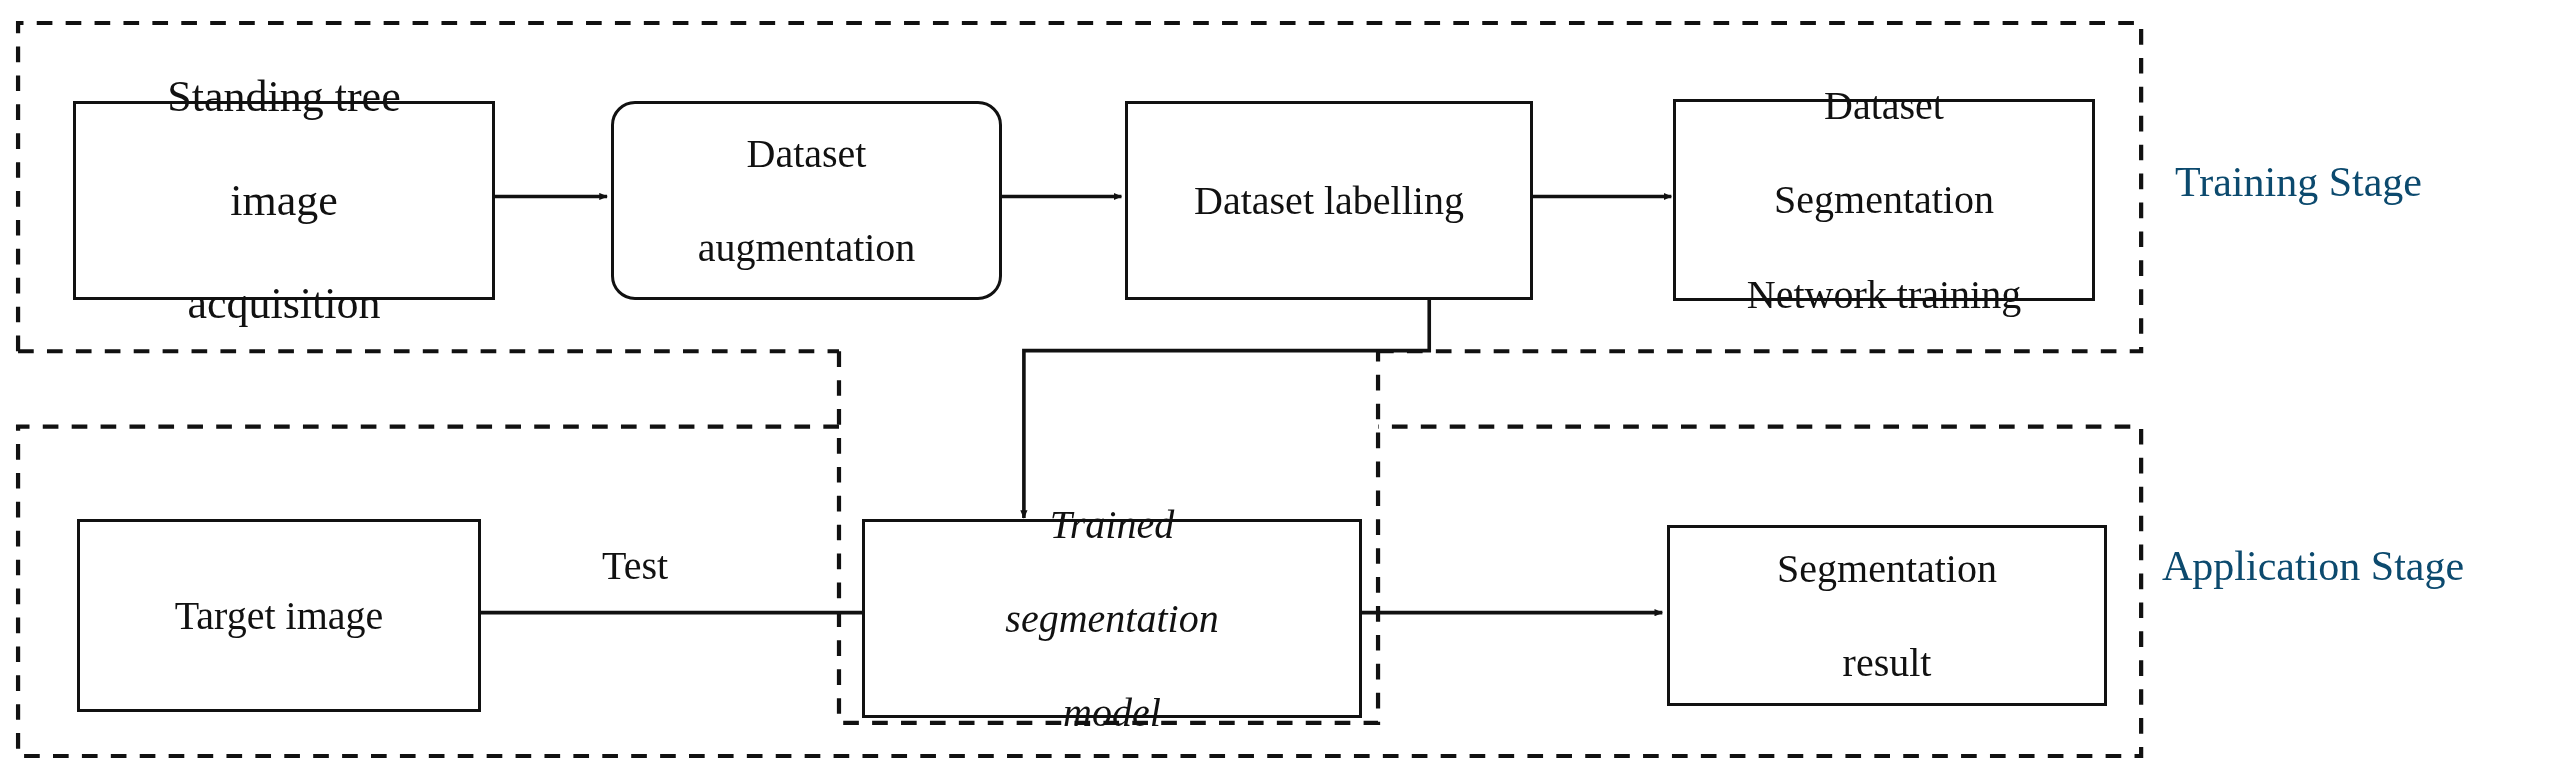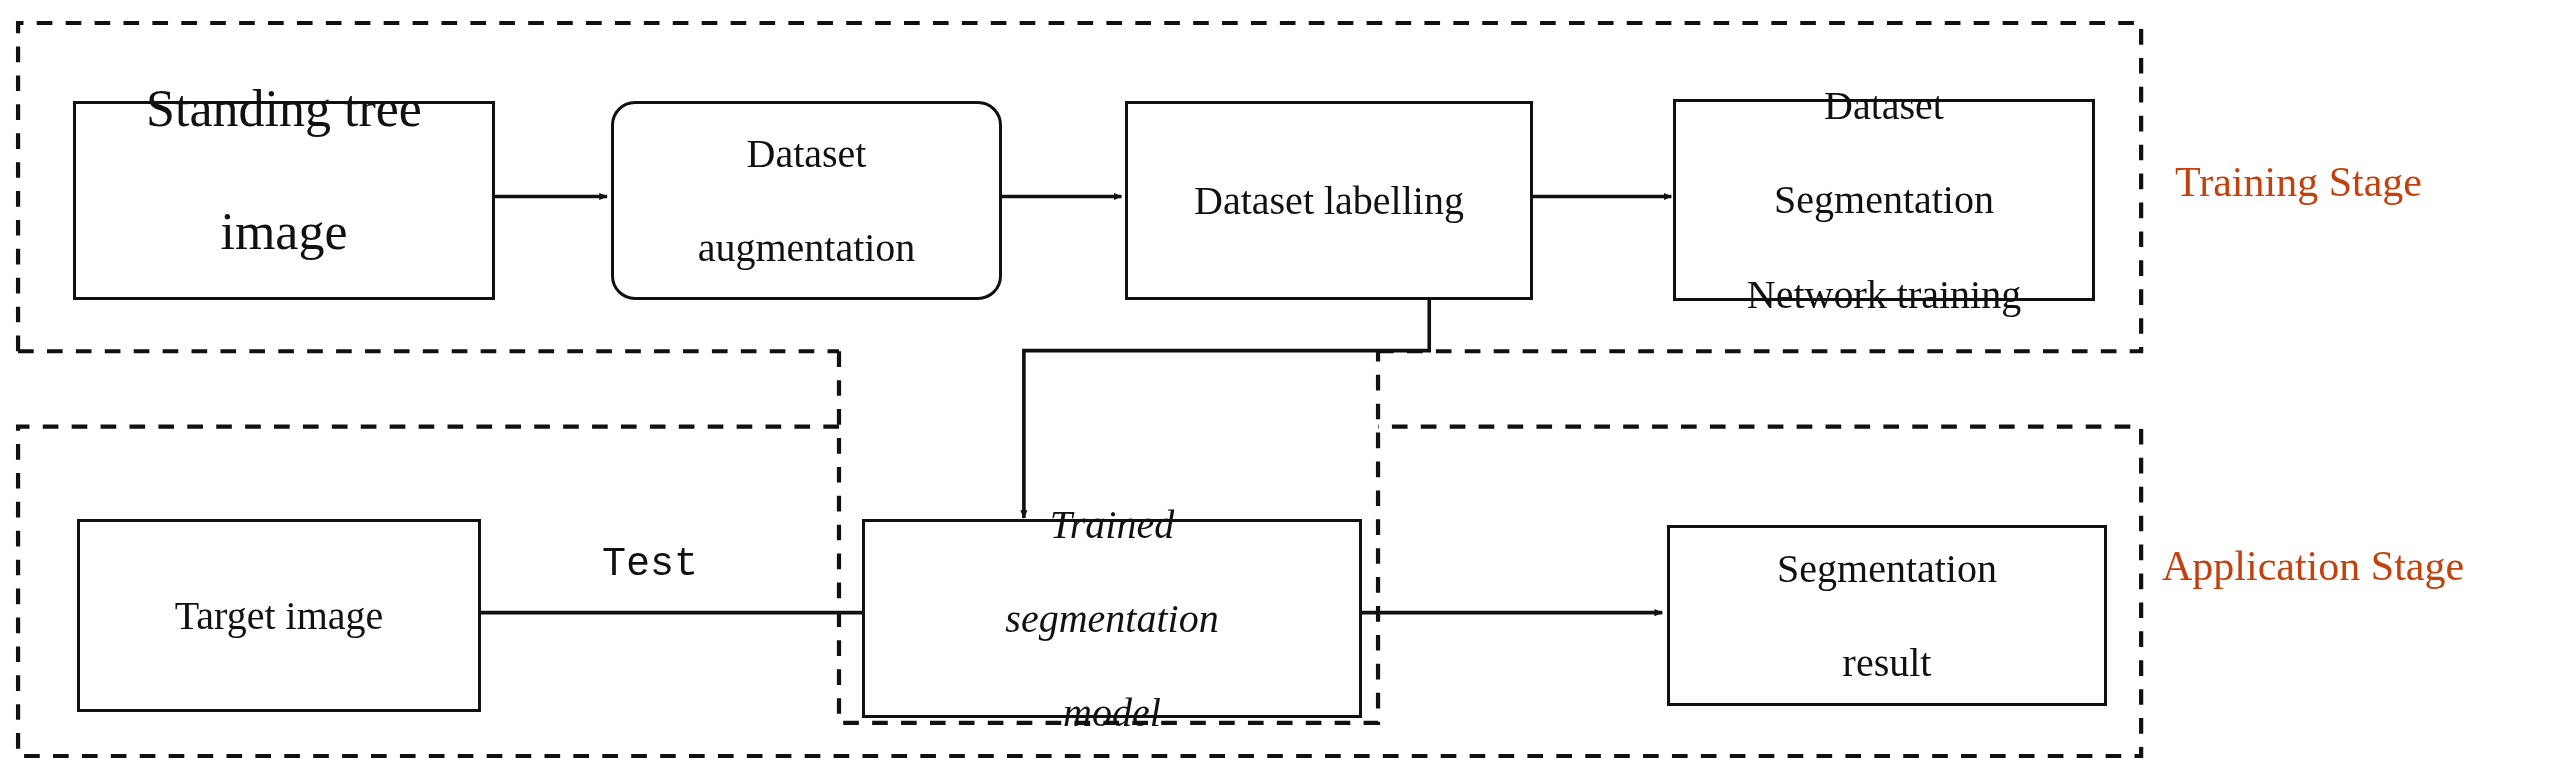--- a/index.html
+++ b/index.html
@@ -3,23 +3,23 @@
 <meta charset="utf-8">
 <style>
   html,body{margin:0;padding:0;background:#ffffff;}
   body{width:2576px;height:779px;overflow:hidden;font-family:"Liberation Serif", serif;}
   #stage{position:relative;width:2576px;height:779px;background:#fff;}
   svg.layer{position:absolute;left:0;top:0;width:2576px;height:779px;}
   .node{position:absolute;border:3px solid #111;background:#fff;
         display:flex;align-items:center;justify-content:center;text-align:center;
         font-family:"Liberation Serif", serif;color:#111;line-height:1.18;}
   .node span{display:block;padding:0 6px;}
-  .stage-label{position:absolute;font-family:"Liberation Serif", serif;color:#c2410c;
+  .stage-label{position:absolute;font-family:"Liberation Serif", serif;color:#0c4a6e;
         white-space:nowrap;}
-  .edge-label{position:absolute;font-family:Liberation Mono, monospace;color:#111;
+  .edge-label{position:absolute;font-family:Liberation Serif, serif;color:#111;
         white-space:nowrap;}
 </style>
 </head>
 <body>
 
 <div id="stage">
 
   <svg class="layer" viewBox="0 0 4277 1293" xmlns="http://www.w3.org/2000/svg">
     <defs>
       <marker id="arrowhead" markerWidth="14" markerHeight="12" refX="13" refY="6" orient="auto" markerUnits="userSpaceOnUse">
@@ -40,22 +40,22 @@
 
     <line x1="2540" y1="326" x2="2775" y2="326" stroke="#111111" stroke-width="6" marker-end="url(#arrowhead)"></line>
 
     <path d="M 2373,489 L 2373,582 L 1700,582 L 1700,860" fill="none" stroke="#111111" stroke-width="6" marker-end="url(#arrowhead)"></path>
 
     <line x1="790" y1="1017" x2="1450" y2="1017" stroke="#111111" stroke-width="6" marker-end="url(#arrowhead)"></line>
 
     <line x1="2245" y1="1017" x2="2760" y2="1017" stroke="#111111" stroke-width="6" marker-end="url(#arrowhead)"></line>
   </svg>
 
-  <div class="node" style="left:73px;top:101px;width:416px;height:193px;font-size:52px;">
-    <span><span>Standing tree</span><br><span>image</span><br></span>
+  <div class="node" style="left:73px;top:101px;width:416px;height:193px;font-size:44px;">
+    <span><span>Standing tree</span><br><span>image</span><br><span>acquisition</span></span>
   </div>
 
   <div class="node" style="left:611px;top:101px;width:385px;height:193px;font-size:40px;border-radius:24px;">
     <span><span>Dataset</span><br><span>augmentation</span></span>
   </div>
 
   <div class="node" style="left:1125px;top:101px;width:402px;height:193px;font-size:40px;">
     <span>
         <span>Dataset labelling</span>
       </span>

